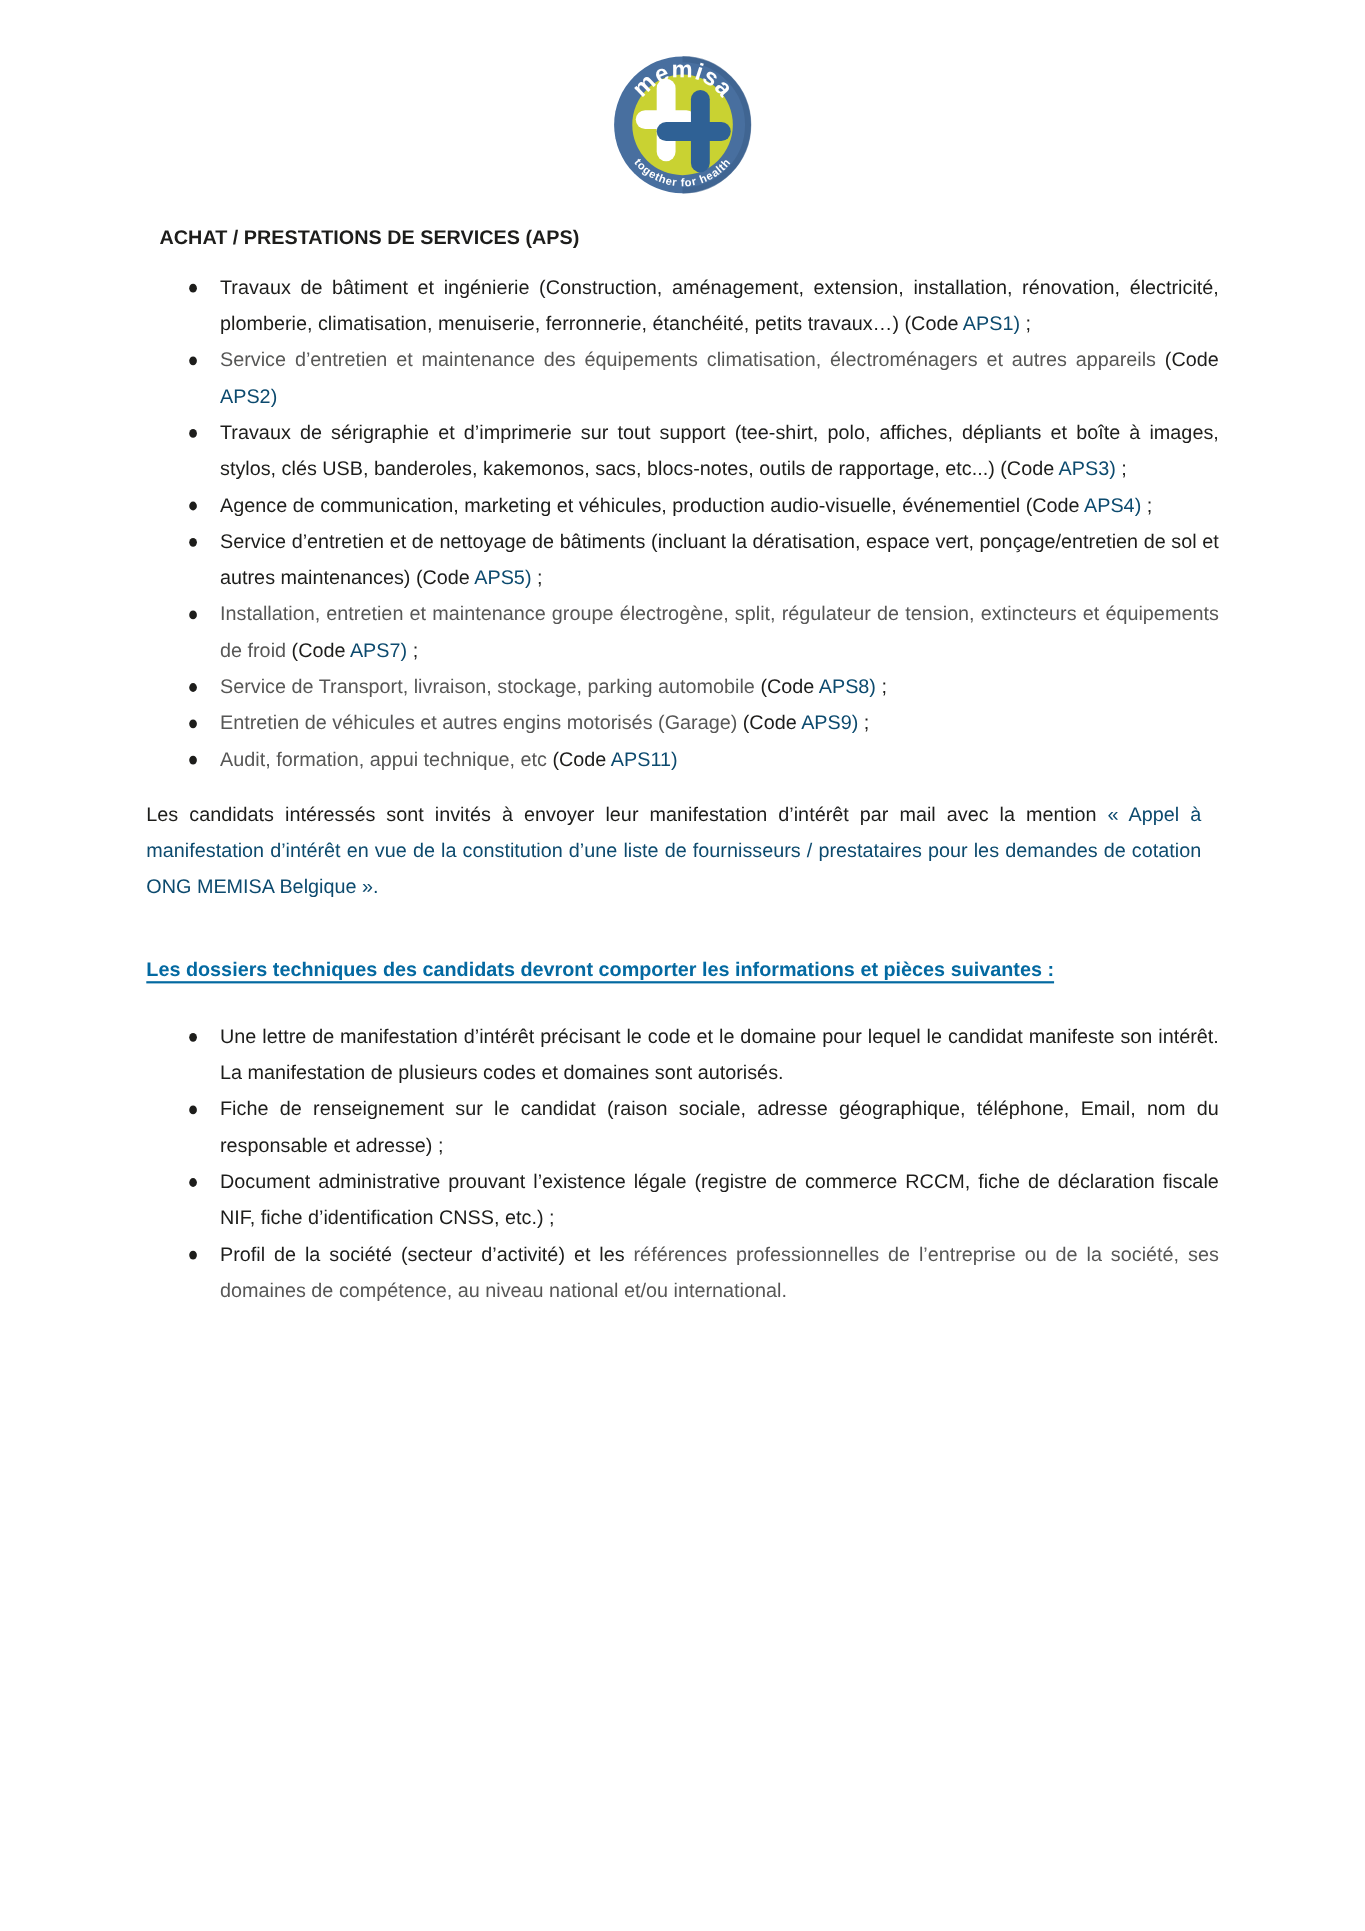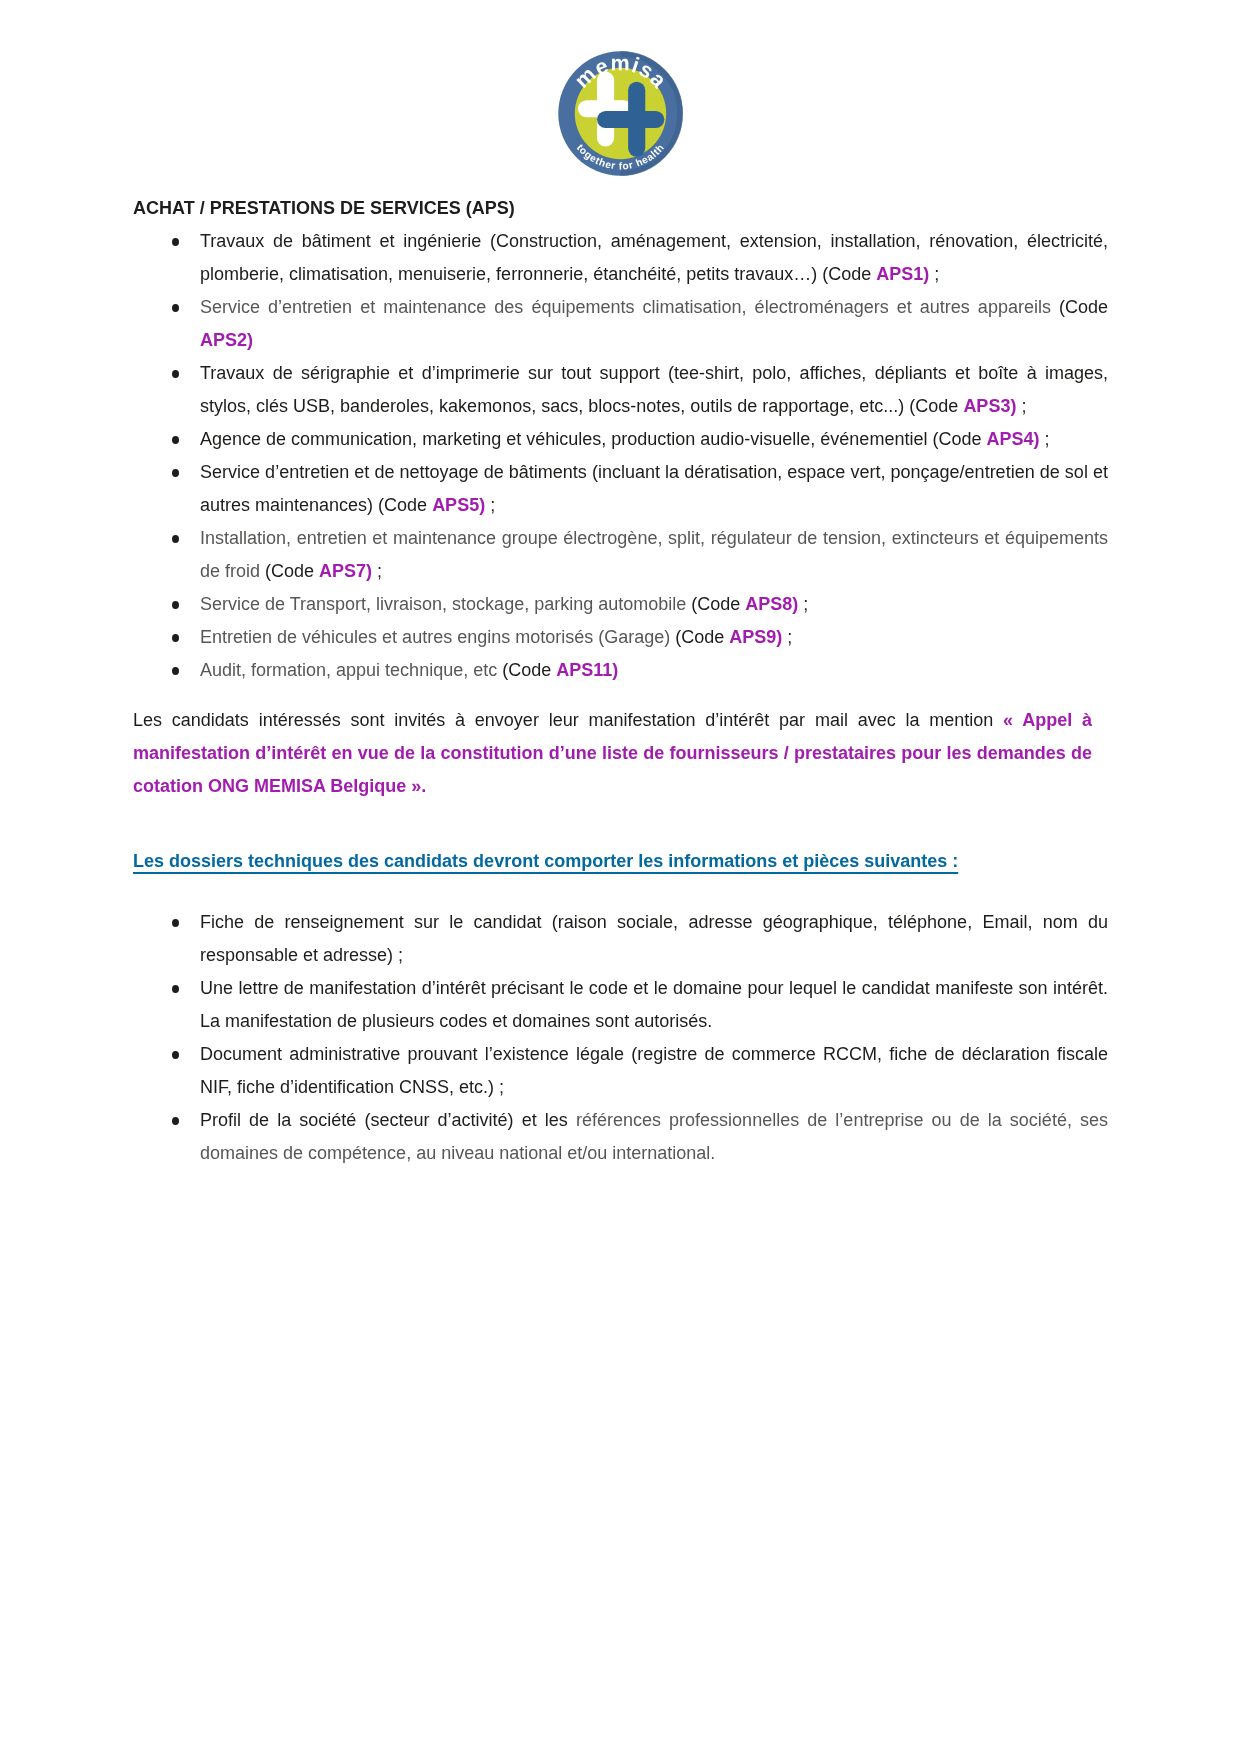--- a/index.html
+++ b/index.html
@@ -12,21 +12,21 @@
     padding:50px 133px 40px 133px;
     font-family:"Liberation Sans","DejaVu Sans",sans-serif;
     font-size:18px;
     line-height:33px;
     color:#1d1d1b;
     overflow:hidden;
   }
   .logo-wrap{text-align:center;margin:0 0 4px 0;}
   .logo{width:127px;height:127px;display:inline-block;}
   .logo text{font-family:"Liberation Sans","DejaVu Sans",sans-serif;}
-  h1.title{font-size:18px;line-height:33px;margin:0;font-weight:700;color:#1d1d1b;}
+  h1.title{font-size:18px;line-height:33px;margin:12px;font-weight:700;color:#1d1d1b;}
   ul.blist{list-style:none;margin:0;padding:0;}
   ul.blist li{
     position:relative;
     padding-left:67px;
     text-align:justify;
   }
   ul.blist li::before{
     content:"";
     position:absolute;
     left:39px;top:13px;
@@ -37,21 +37,21 @@
   p.para{margin:17px 16px 0 0;text-align:justify;}
   h2.subheading{
     font-size:18px;line-height:33px;
     margin:42px 0 28px 0;
     font-weight:700;color:#0369a1;
     text-decoration:underline;
     text-underline-offset:5px;
     text-decoration-thickness:2px;
     text-align:justify;
   }
-  .seg-b{font-weight:700;color:#a21caf;}
+  .seg-b{font-weight:400;color:#0c4a6e;}
   .seg-g{color:#575756;}
 </style>
 </head>
 <body>
 
 <div class="page">
 
   <div class="logo-wrap">
     <svg class="logo" viewBox="0 0 200 200">
       <circle cx="100" cy="100" r="98" fill="#486f9f"></circle>
@@ -88,19 +88,19 @@
     <li><span class="seg-g">Service de Transport, livraison, stockage, parking automobile </span><span>(Code </span><span class="seg-b">APS8)</span><span> ;</span></li>
     <li><span class="seg-g">Entretien de véhicules et autres engins motorisés (Garage) </span><span>(Code </span><span class="seg-b">APS9)</span><span> ;</span></li>
     <li><span class="seg-g">Audit, formation, appui technique, etc </span><span>(Code </span><span class="seg-b">APS11)</span></li>
   </ul>
 
   <p class="para"><span>Les candidats intéressés sont invités à envoyer leur manifestation d’intérêt par mail avec la mention </span><span class="seg-b">« Appel à manifestation d’intérêt en vue de la constitution d’une liste de fournisseurs / prestataires pour les demandes de cotation ONG MEMISA Belgique ».</span></p>
 
   <h2 class="subheading">Les dossiers techniques des candidats devront comporter les informations et pièces suivantes :</h2>
 
   <ul class="blist">
+    <li><span>Une lettre de manifestation d’intérêt précisant le code et le domaine pour lequel le candidat manifeste son intérêt. La manifestation de plusieurs codes et domaines sont autorisés.</span></li>
     <li><span>Fiche de renseignement sur le candidat (raison sociale, adresse géographique, téléphone, Email, nom du responsable et adresse) ;</span></li>
-    <li><span>Une lettre de manifestation d’intérêt précisant le code et le domaine pour lequel le candidat manifeste son intérêt. La manifestation de plusieurs codes et domaines sont autorisés.</span></li>
     <li><span>Document administrative prouvant l’existence légale (registre de commerce RCCM, fiche de déclaration fiscale NIF, fiche d’identification CNSS, etc.) ;</span></li>
     <li><span>Profil de la société (secteur d’activité) et les </span><span class="seg-g">références professionnelles de l’entreprise ou de la société, ses domaines de compétence, au niveau national et/ou international.</span></li>
   </ul>
 
 </div>
 
 </body></html>

